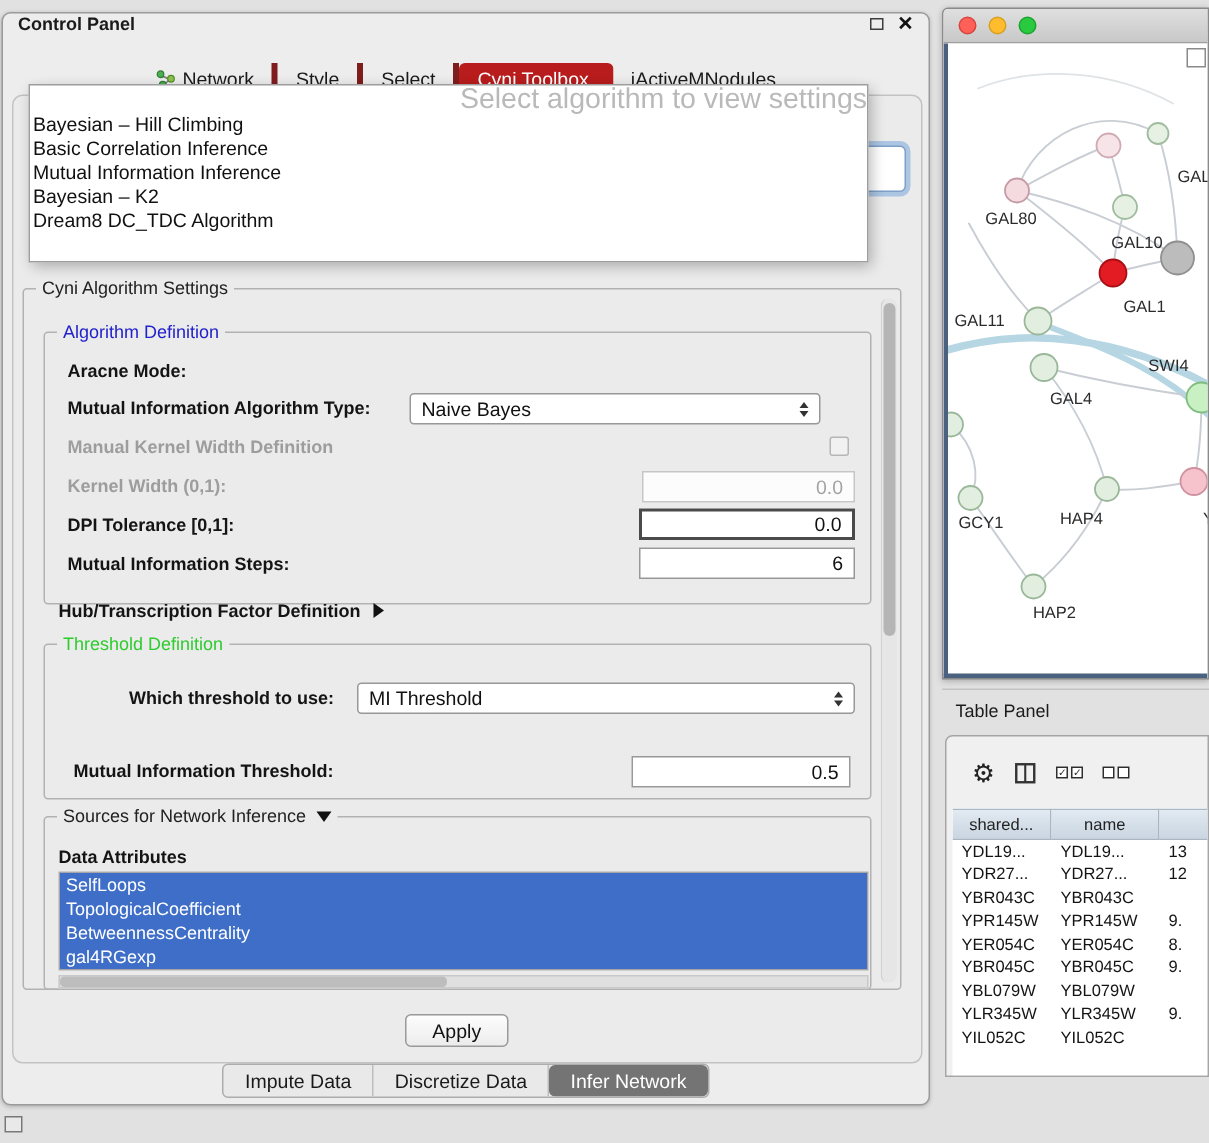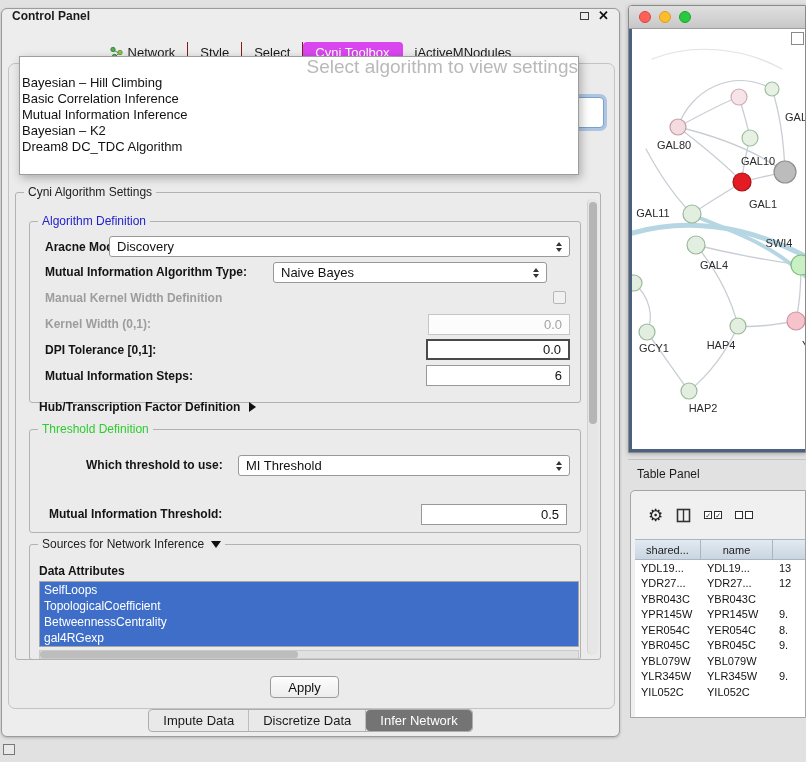--- a/index.html
+++ b/index.html
@@ -10,23 +10,23 @@
   
   .cp{position:absolute;left:1px;top:8px;width:619px;height:729px;background:#ededed;
       border:1px solid #9b9b9b;border-radius:6px;box-shadow:0 1px 3px rgba(0,0,0,.2)}
   .cp-title{position:absolute;left:0;top:0;right:0;height:24px;display:flex;align-items:flex-start;
       padding:0 10px;font-size:12px;font-weight:bold;color:#1a1a1a}
   .winbtns{margin-left:auto;display:flex;align-items:center;gap:9px}
   .winbtn.float{width:9px;height:8px;border:1.5px solid #3c3c3c;background:transparent}
   .winbtn.close{font-size:13px;font-weight:bold;color:#111;line-height:1}
   .cp-tabs{position:absolute;left:0;top:31px;right:0;height:24px;display:flex;justify-content:center;
       align-items:center;font-size:13px;color:#1a1a1a}
-  .cp-tab{display:flex;align-items:center;gap:5px;padding:3px 12px;border-right:1px solid #7f1d1d}
+  .cp-tab{display:flex;align-items:center;gap:5px;padding:3px 12px;border-right:4px solid #7f1d1d}
   .cp-tab:last-child{border-right:none}
-  .cp-tab.sel{background:#d946ef;color:#fff;border-radius:4px;border-right-color:transparent}
+  .cp-tab.sel{background:#b91c1c;color:#fff;border-radius:4px;border-right-color:transparent}
   .inner-panel{position:absolute;left:6px;top:54px;width:607px;height:646px;border:1px solid #c3c3c3;
       border-radius:7px;background:#ebebeb}
 
   .group{position:absolute;border:1px solid #b2b2b2;border-radius:3px}
   .gtitle{position:absolute;top:-8px;left:8px;background:#ebebeb;padding:0 4px;font-size:12px;
       color:#222;white-space:nowrap;display:inline-flex;align-items:center;line-height:15px}
   .gtitle.blue{color:#2222cc}
   .gtitle.green{color:#2ecc2e}
 
   .flabel{position:absolute;font-size:12px;font-weight:bold;color:#141414;line-height:14px;white-space:nowrap}
@@ -164,27 +164,20 @@
     </div>
     <div class="vscroll" style="left:585px;top:190px;height:456px">
       <span class="thumb"></span>
     </div>
 
     <div class="group" style="left:27px;top:212px;width:552px;height:182px">
       <span class="gtitle blue">Algorithm Definition</span>
     </div>
 
     <span class="flabel" style="left:43px;top:231px">Aracne Mode:</span>
-    <div class="combo" style="left:107px;top:227px;width:461px">
-      <span>Discovery</span>
-      <span class="spin">
-          <i class="up"></i>
-          <i class="dn"></i>
-        </span>
-    </div>
 
     <span class="flabel" style="left:43px;top:256px">Mutual Information Algorithm Type:</span>
     <div class="combo" style="left:271px;top:253px;width:274px">
       <span>Naive Bayes</span>
       <span class="spin">
           <i class="up"></i>
           <i class="dn"></i>
         </span>
     </div>
 

